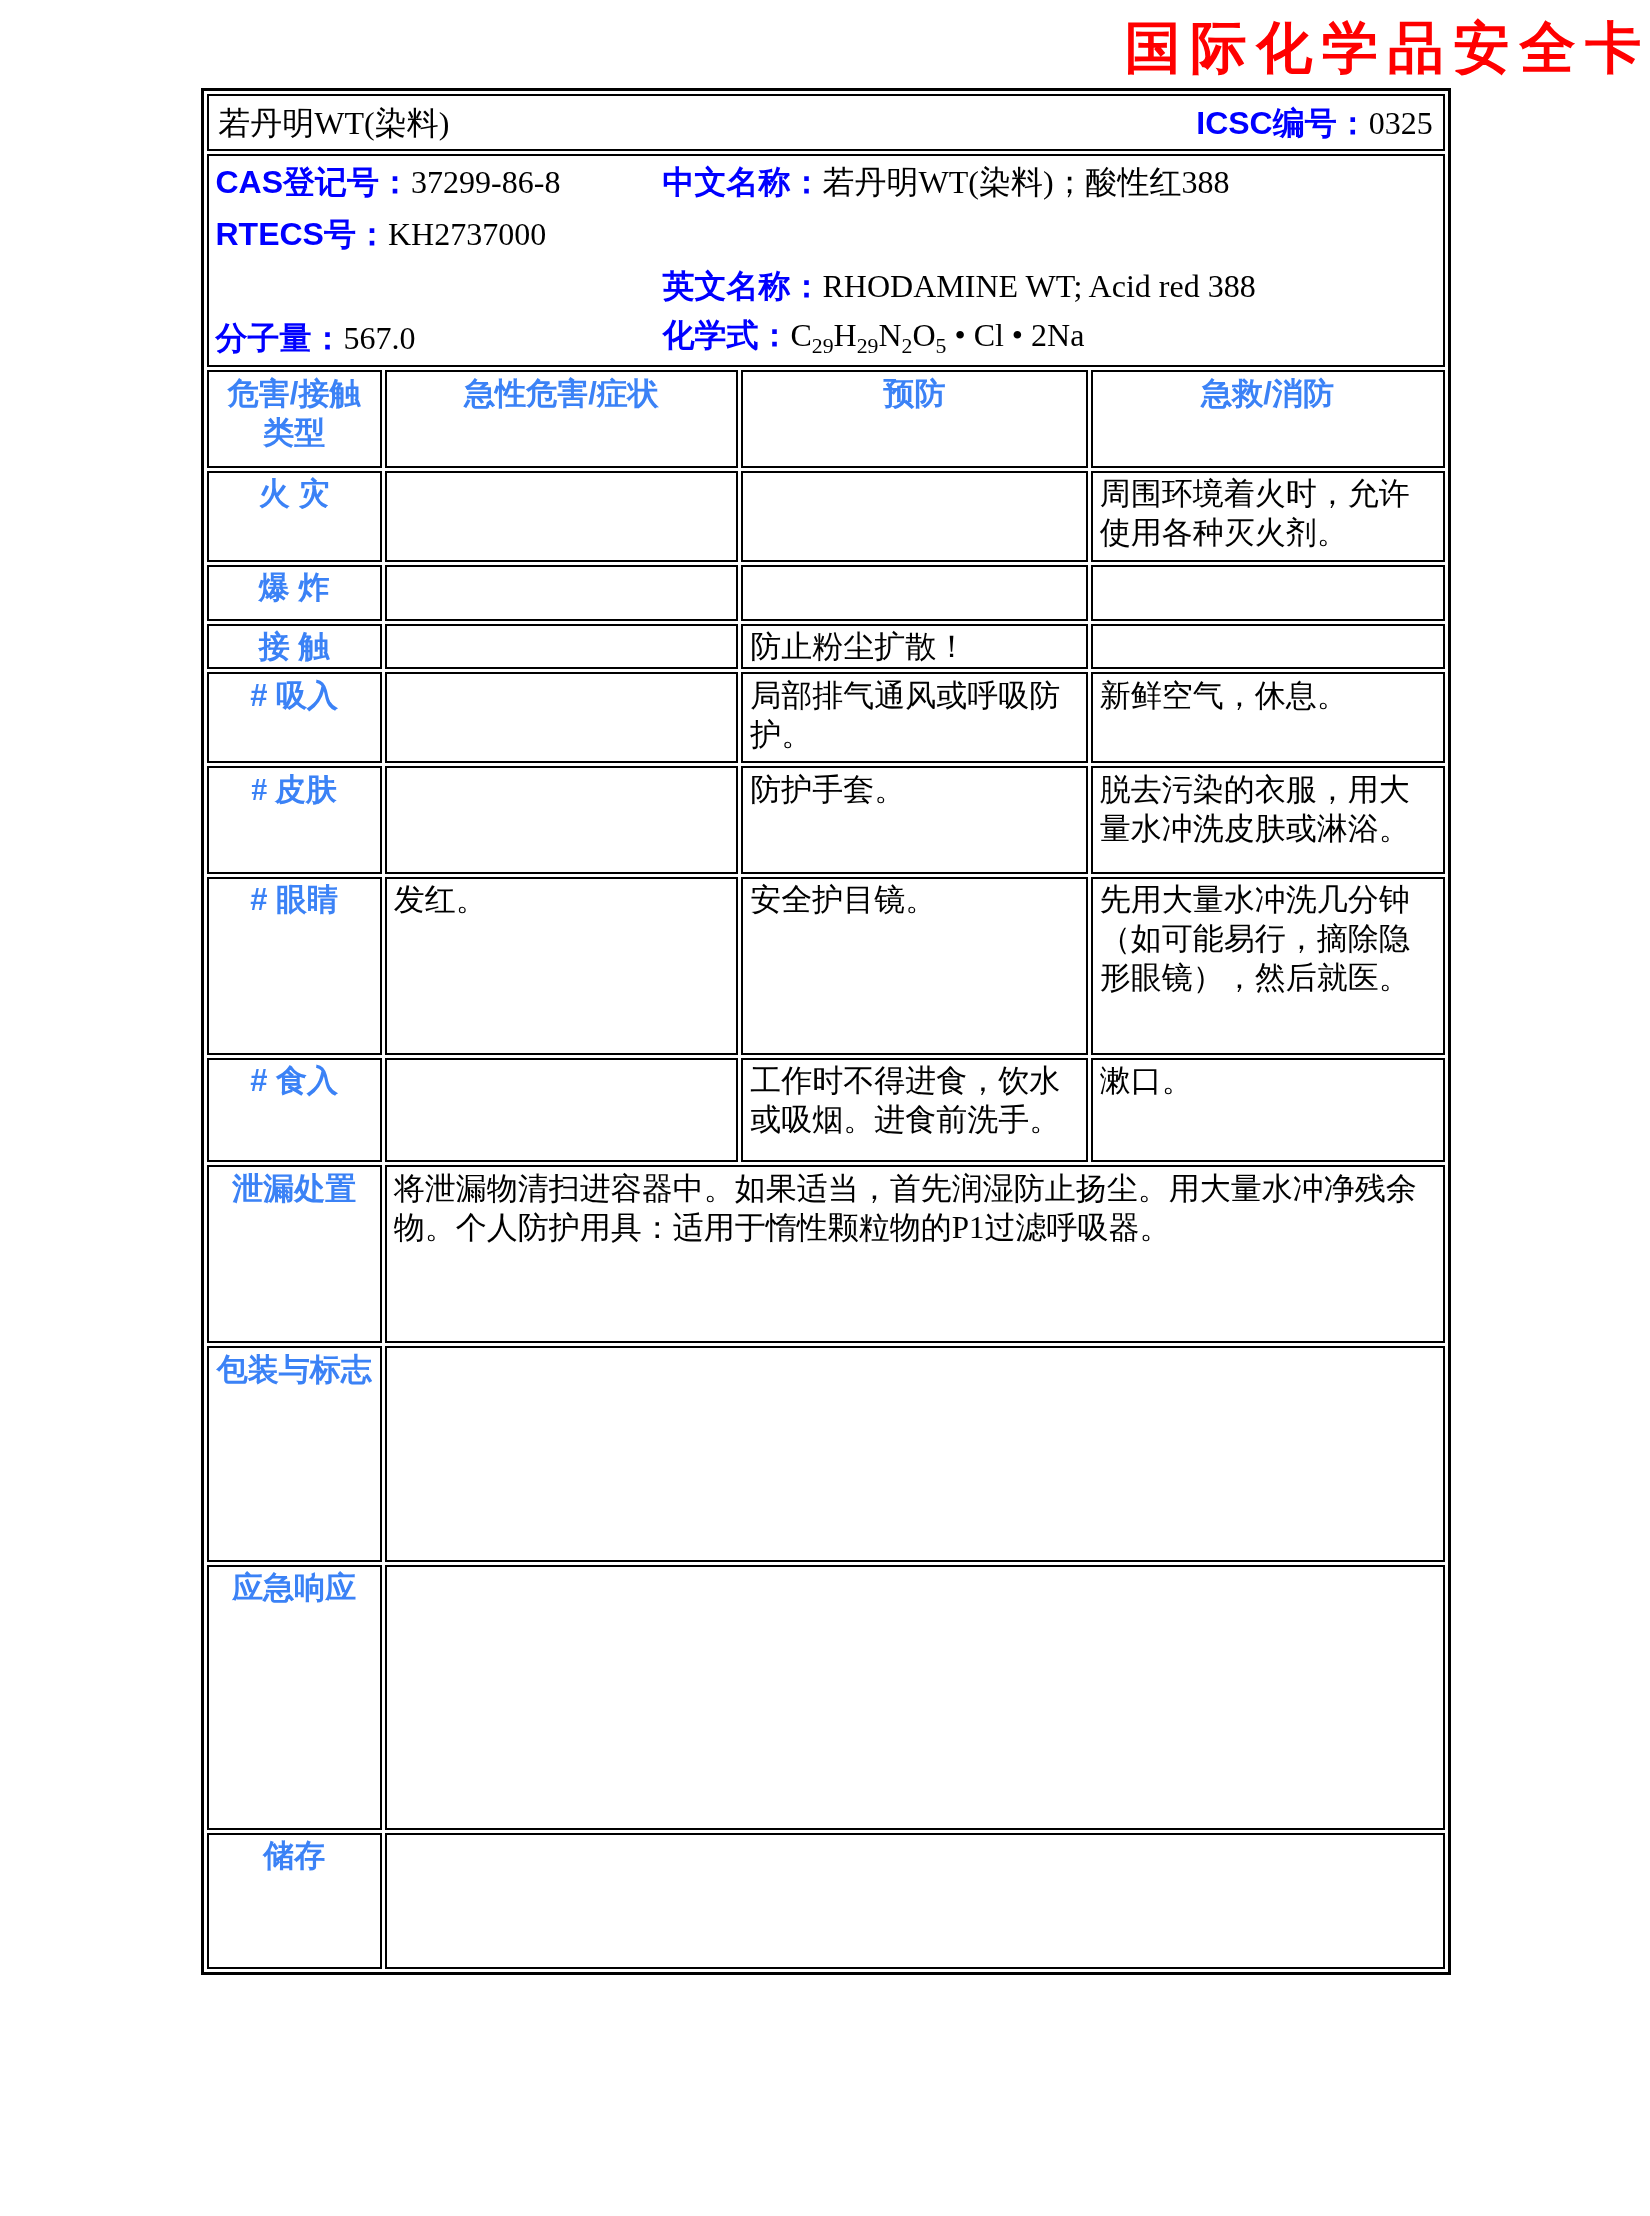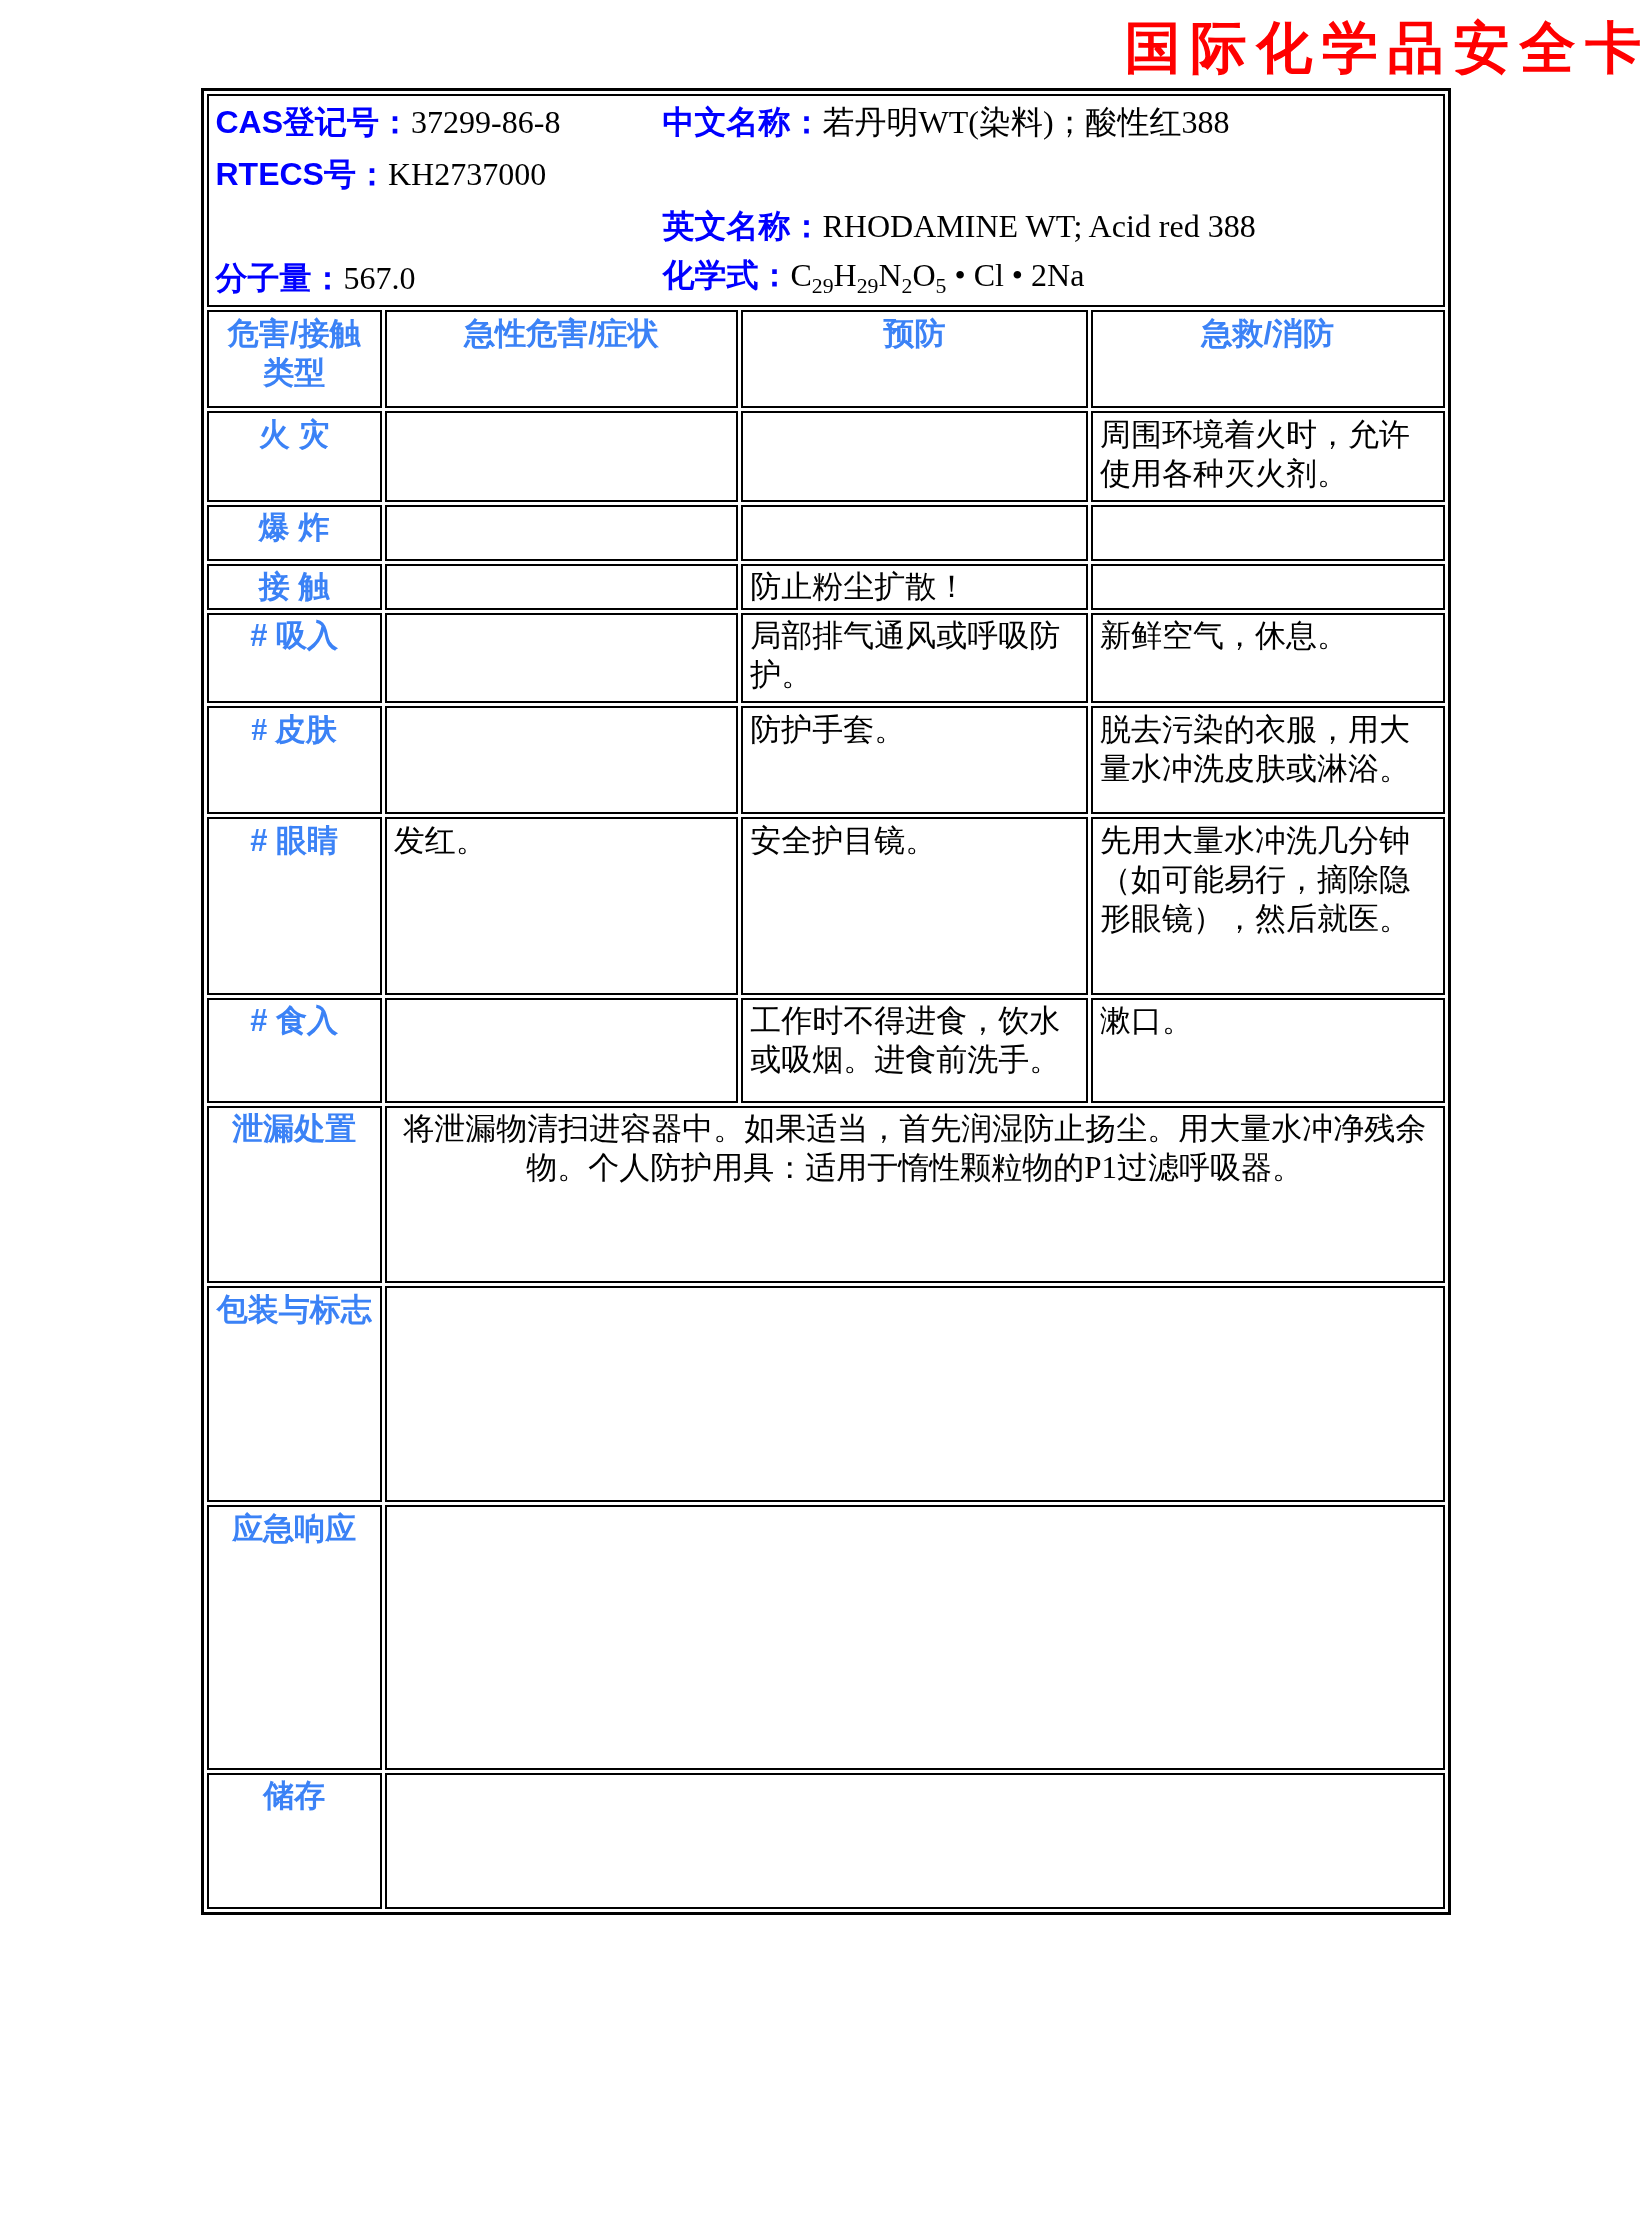--- a/index.html
+++ b/index.html
@@ -85,36 +85,46 @@
   tr.r-expl td { height: 49px; }
   tr.r-contact td { height: 31px; }
   tr.r-inhal td { height: 84px; margin-top: 14px; }
   tr.r-skin td { height: 101px; font-family: Liberation Serif, serif; }
   tr.r-eye td { height: 171px; }
   tr.r-ingest td { height: 98px; }
   tr.r-spill td { height: 171px; }
   tr.r-pack td { height: 209px; }
   tr.r-emerg td { height: 258px; }
   tr.r-store td { height: 129px; }
-  td.lh-tall { line-height: 1.85; text-align: center; }
+  td.lh-tall { line-height: 1.85; }
 </style>
 </head>
 <body>
 
 <div class="page-title">国际化学品安全卡</div>
 
 <table class="card">
   <colgroup>
     <col style="width:175px">
     <col style="width:353px">
     <col style="width:346px">
     <col style="width:353px">
   </colgroup>
 
   <tbody>
+      <tr class="r-name">
+    <td colspan="4">
+      <div class="name-flex">
+        <span class="val">若丹明WT(染料)</span>
+        <span>
+          <span class="lab">ICSC编号：</span><span class="val">0325</span>
+        </span>
+      </div>
+    </td>
+  </tr>
 
   <tr class="r-info">
     <td colspan="4">
       <div class="info-grid">
         <div class="info-cell">
           <span class="lab">CAS登记号：</span><span class="val">37299-86-8</span>
         </div>
         <div class="info-cell">
           <span class="lab">中文名称：</span><span class="val">若丹明WT(染料)；酸性红388</span>
         </div>

